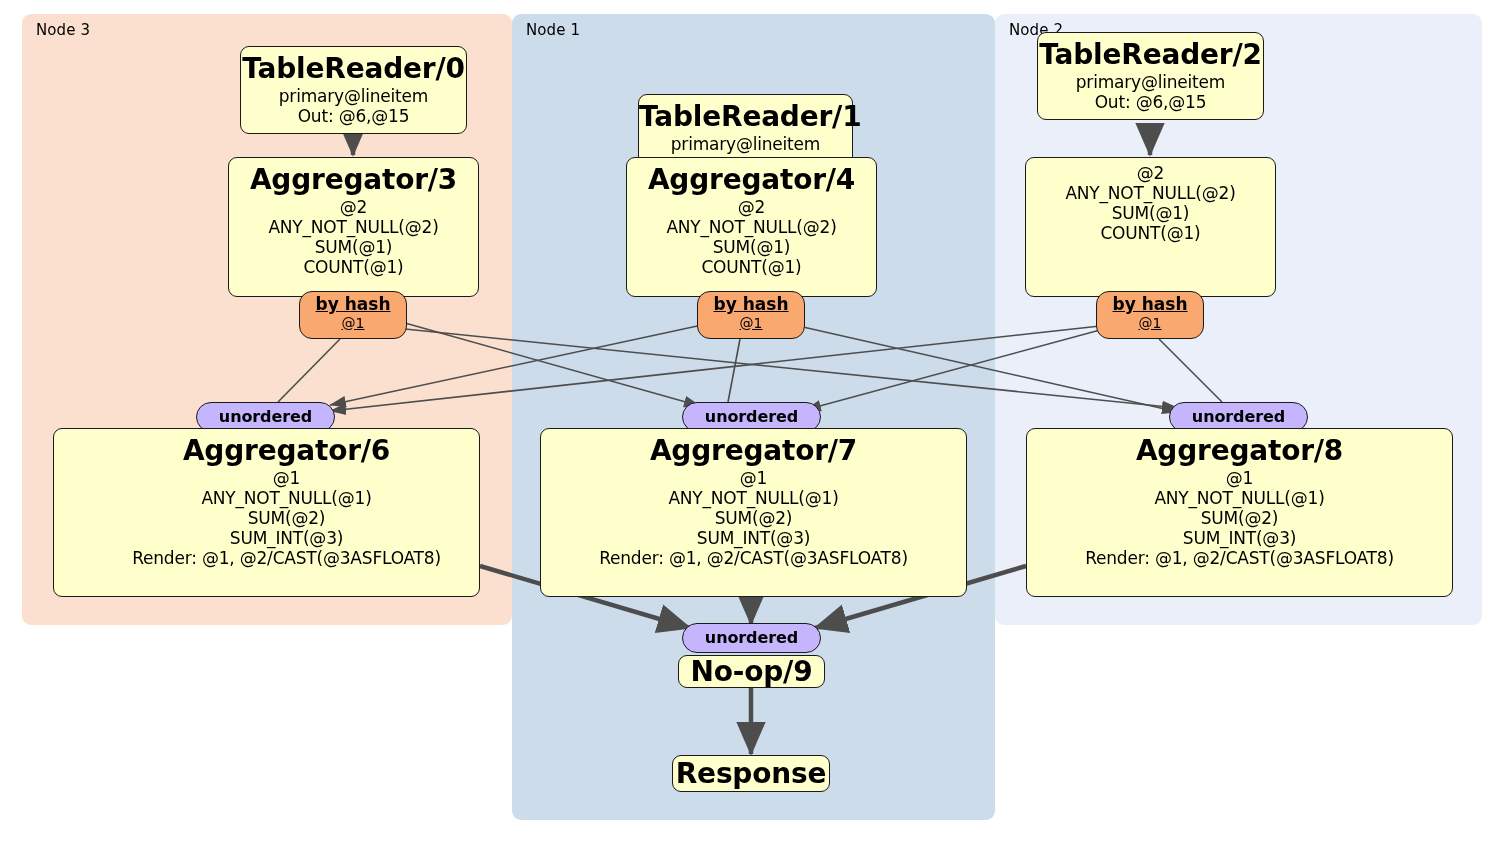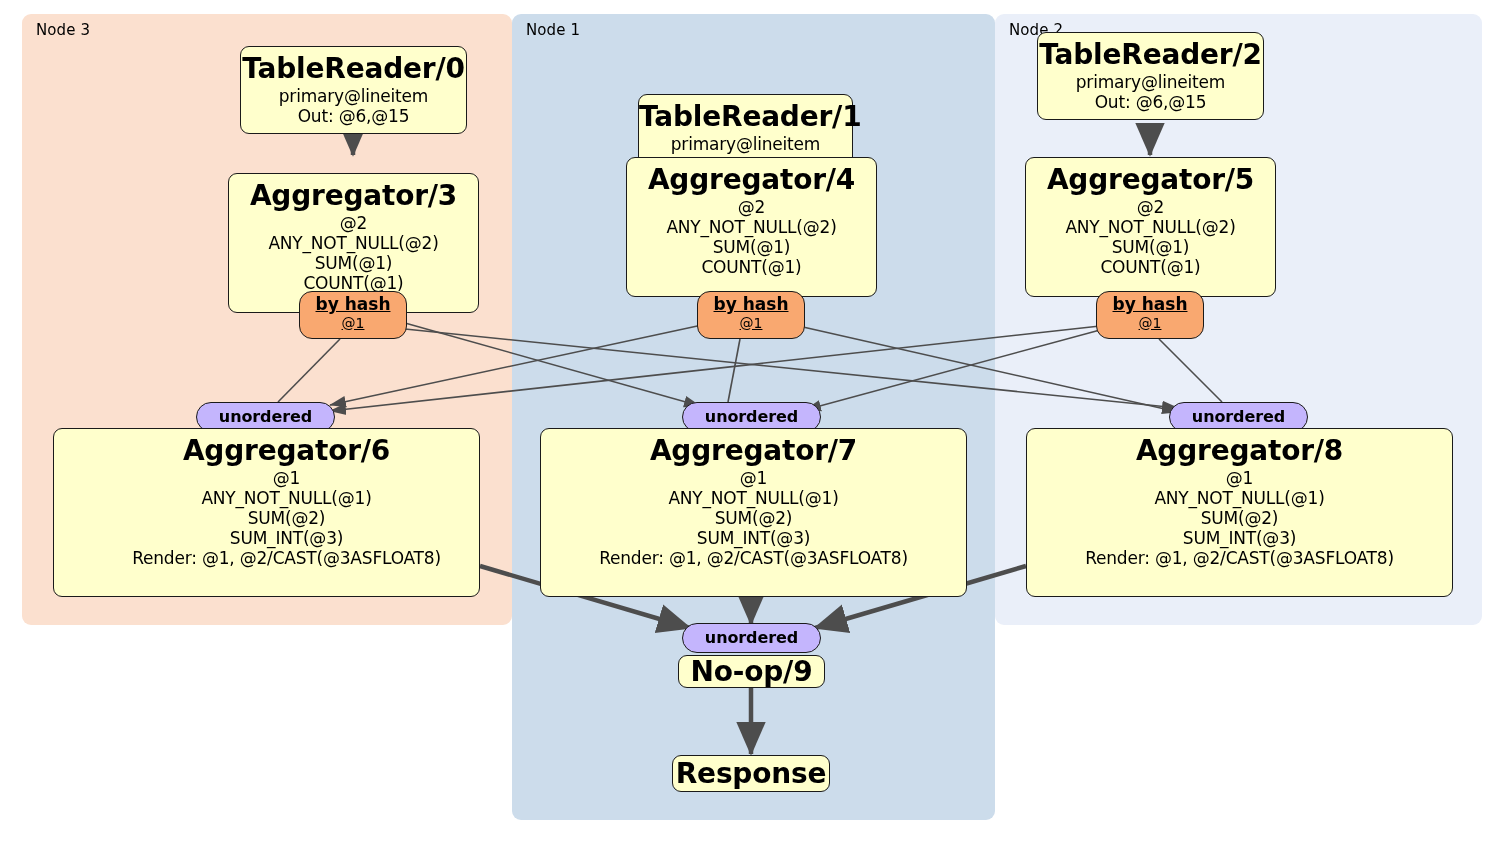--- a/index.html
+++ b/index.html
@@ -171,38 +171,37 @@
     <span class="ln">primary@lineitem</span>
     <span class="ln">Out: @6,@15</span>
   </div>
 
   <div class="proc" style="left:1037px;top:32px;width:227px;height:88px;text-align:center;">
     <span class="ttl">TableReader/2</span>
     <span class="ln">primary@lineitem</span>
     <span class="ln">Out: @6,@15</span>
   </div>
 
-  <div class="proc" style="left:228px;top:157px;width:251px;height:140px;margin-top:16px;">
+  <div class="proc" style="left:228px;top:157px;width:251px;height:140px;">
     <span class="ttl">Aggregator/3</span>
     <span class="ln">@2</span>
     <span class="ln">ANY_NOT_NULL(@2)</span>
     <span class="ln">SUM(@1)</span>
     <span class="ln">COUNT(@1)</span>
   </div>
 
   <div class="proc" style="left:626px;top:157px;width:251px;height:140px;">
     <span class="ttl">Aggregator/4</span>
     <span class="ln">@2</span>
     <span class="ln">ANY_NOT_NULL(@2)</span>
     <span class="ln">SUM(@1)</span>
     <span class="ln">COUNT(@1)</span>
   </div>
 
   <div class="proc" style="left:1025px;top:157px;width:251px;height:140px;">
-    <span class="ttl">Aggregator/5</span>
     <span class="ln">@2</span>
     <span class="ln">ANY_NOT_NULL(@2)</span>
     <span class="ln">SUM(@1)</span>
     <span class="ln">COUNT(@1)</span>
   </div>
 
   <div class="pill hash" style="left:299px;top:291px;width:108px;height:48px;">
     <span class="ttl">by hash</span>
     <span class="ln">@1</span>
   </div>

